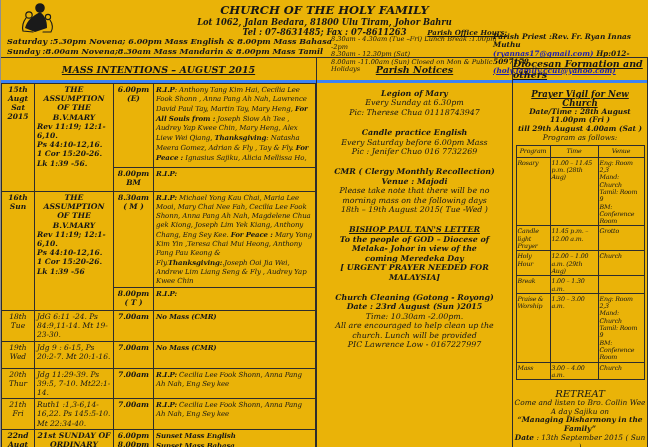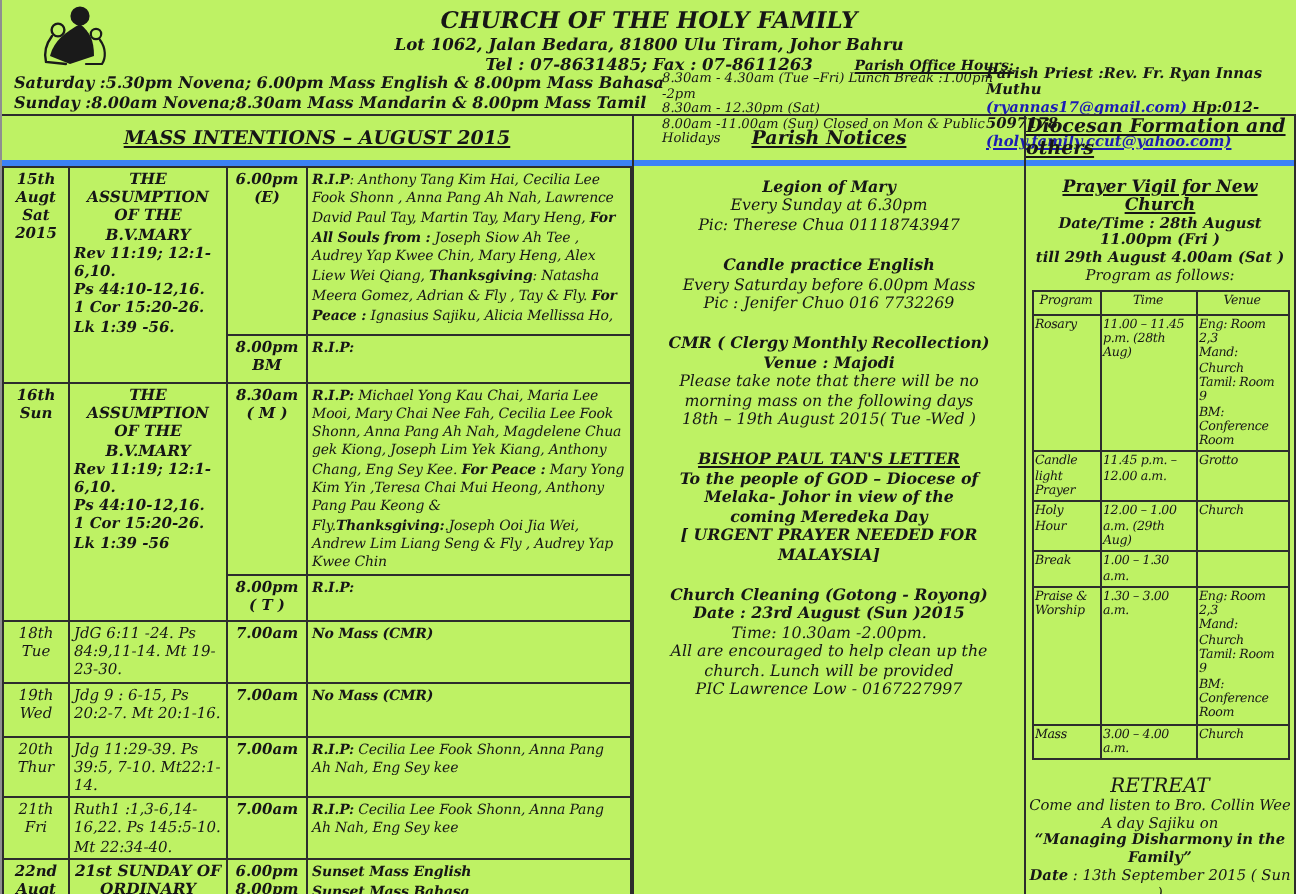--- a/index.html
+++ b/index.html
@@ -1,17 +1,17 @@
 <!DOCTYPE html>
 <html><head>
 <meta charset="utf-8">
 <style>
   html,body{margin:0;padding:0;background:#e9e9e9;}
   .page{
-    width:648px;height:447px;margin:0 auto;background:#bef264;color:#161616;
+    width:648px;height:447px;margin:0 auto;background:#eab308;color:#161616;
     font-family:"DejaVu Serif","Liberation Serif",serif;font-style:italic;
     position:relative;overflow:hidden;box-sizing:border-box;border-left:1px solid #8f8f8f;
   }
   b{font-weight:bold;}
   .pre{white-space:pre-line;}
 
   
   .header{height:57px;position:relative;}
   .logo{position:absolute;left:12px;top:2px;width:46px;height:36px;}
   .h-name{text-align:center;font-size:11.5px;font-weight:bold;padding-top:3px;white-space:nowrap;}

